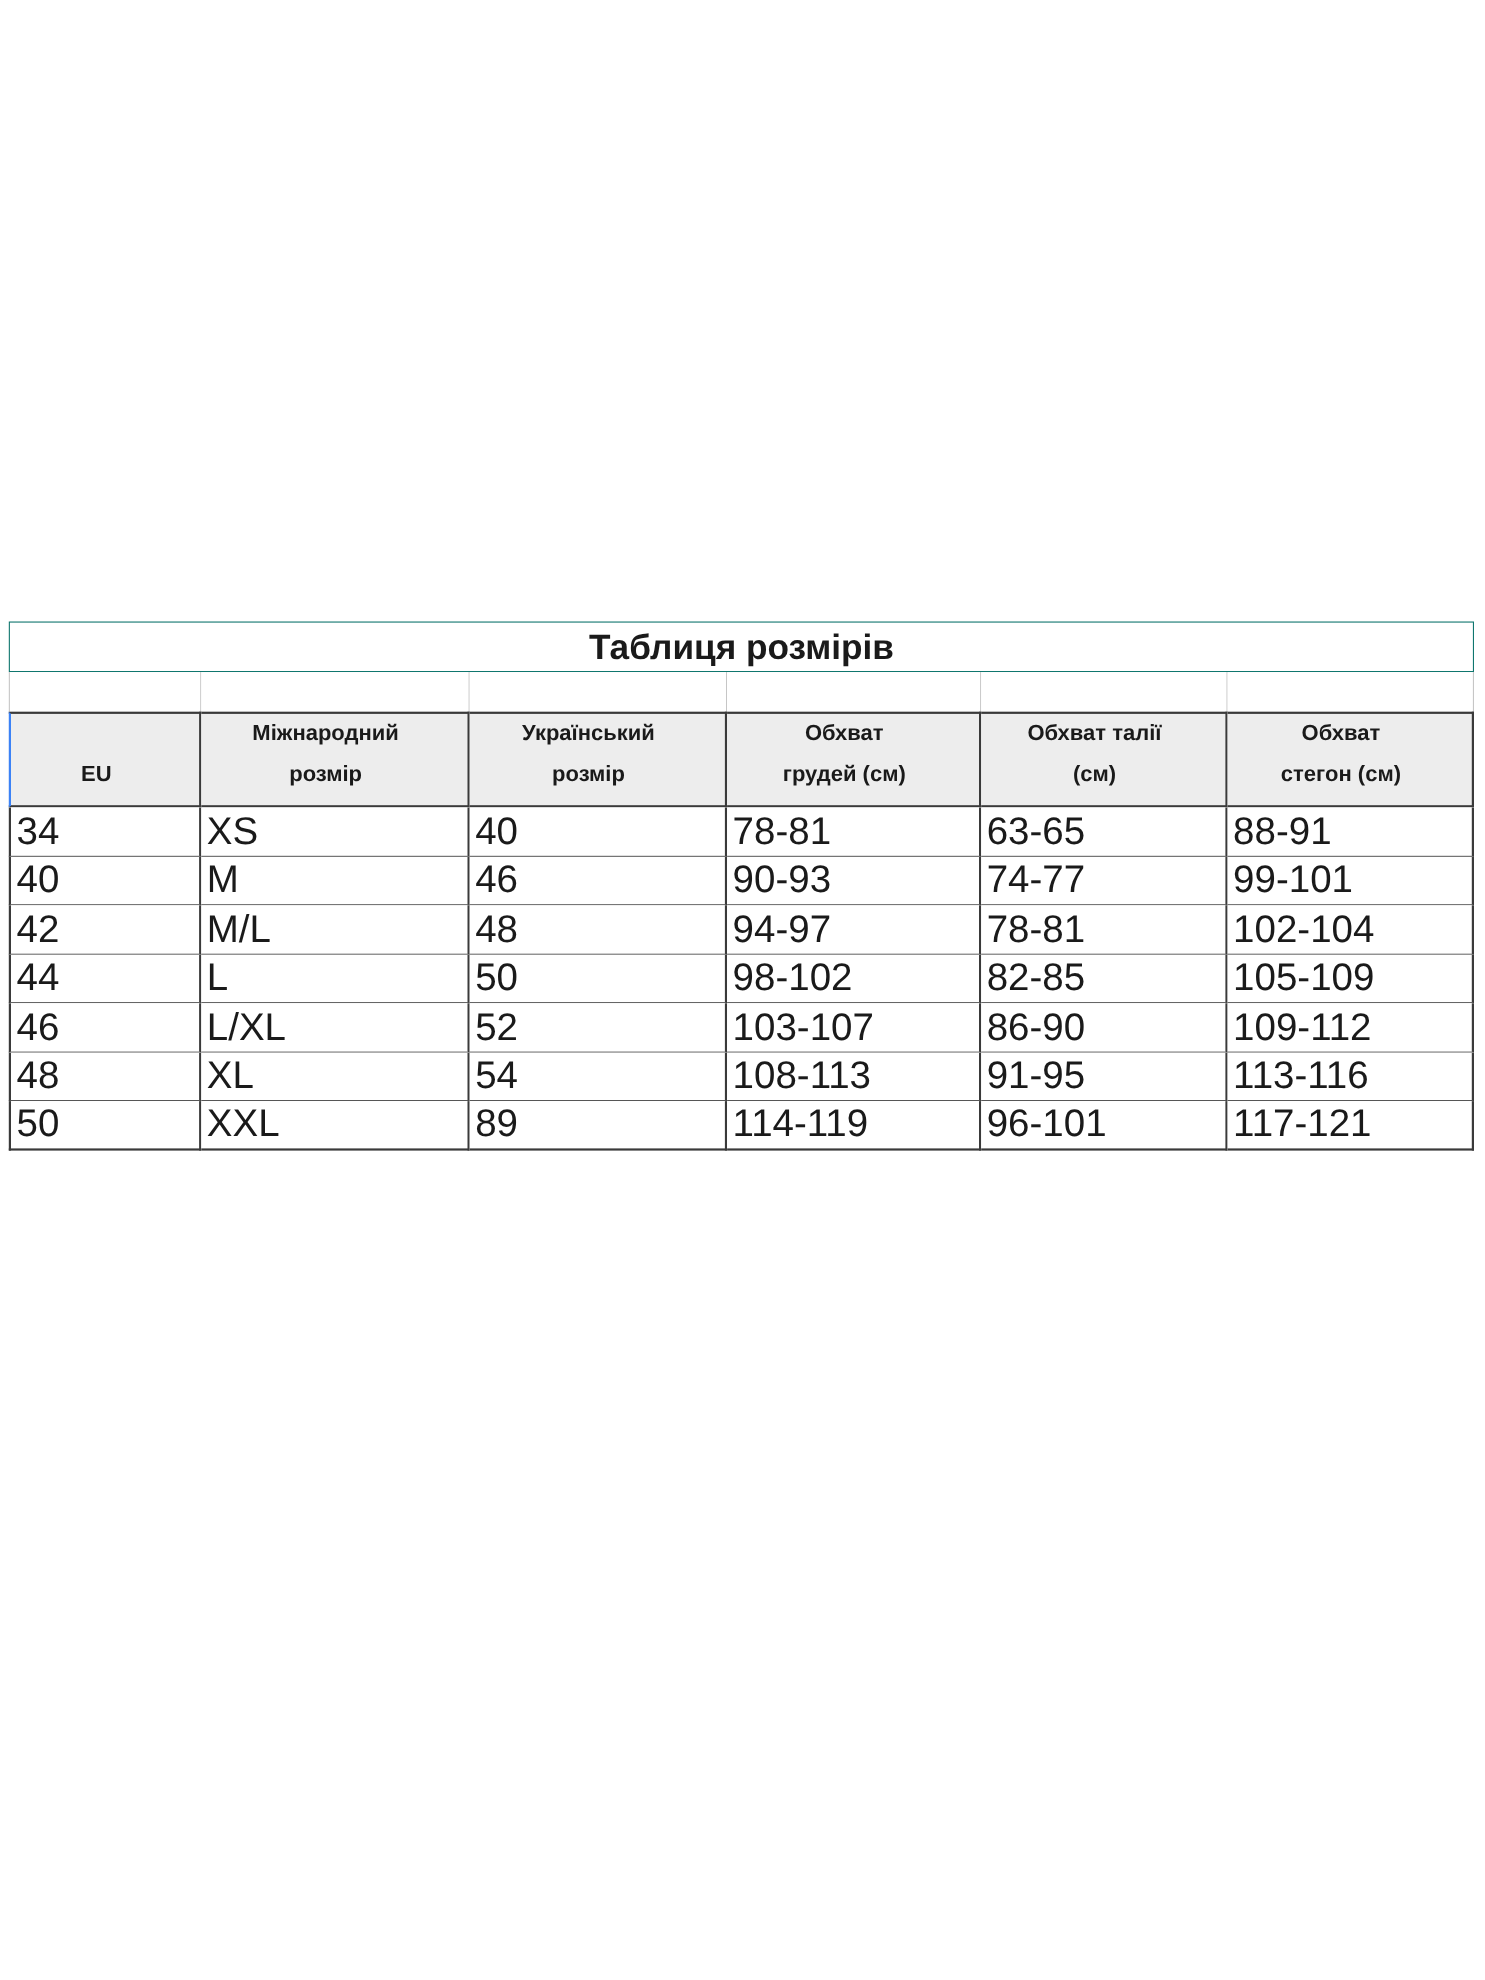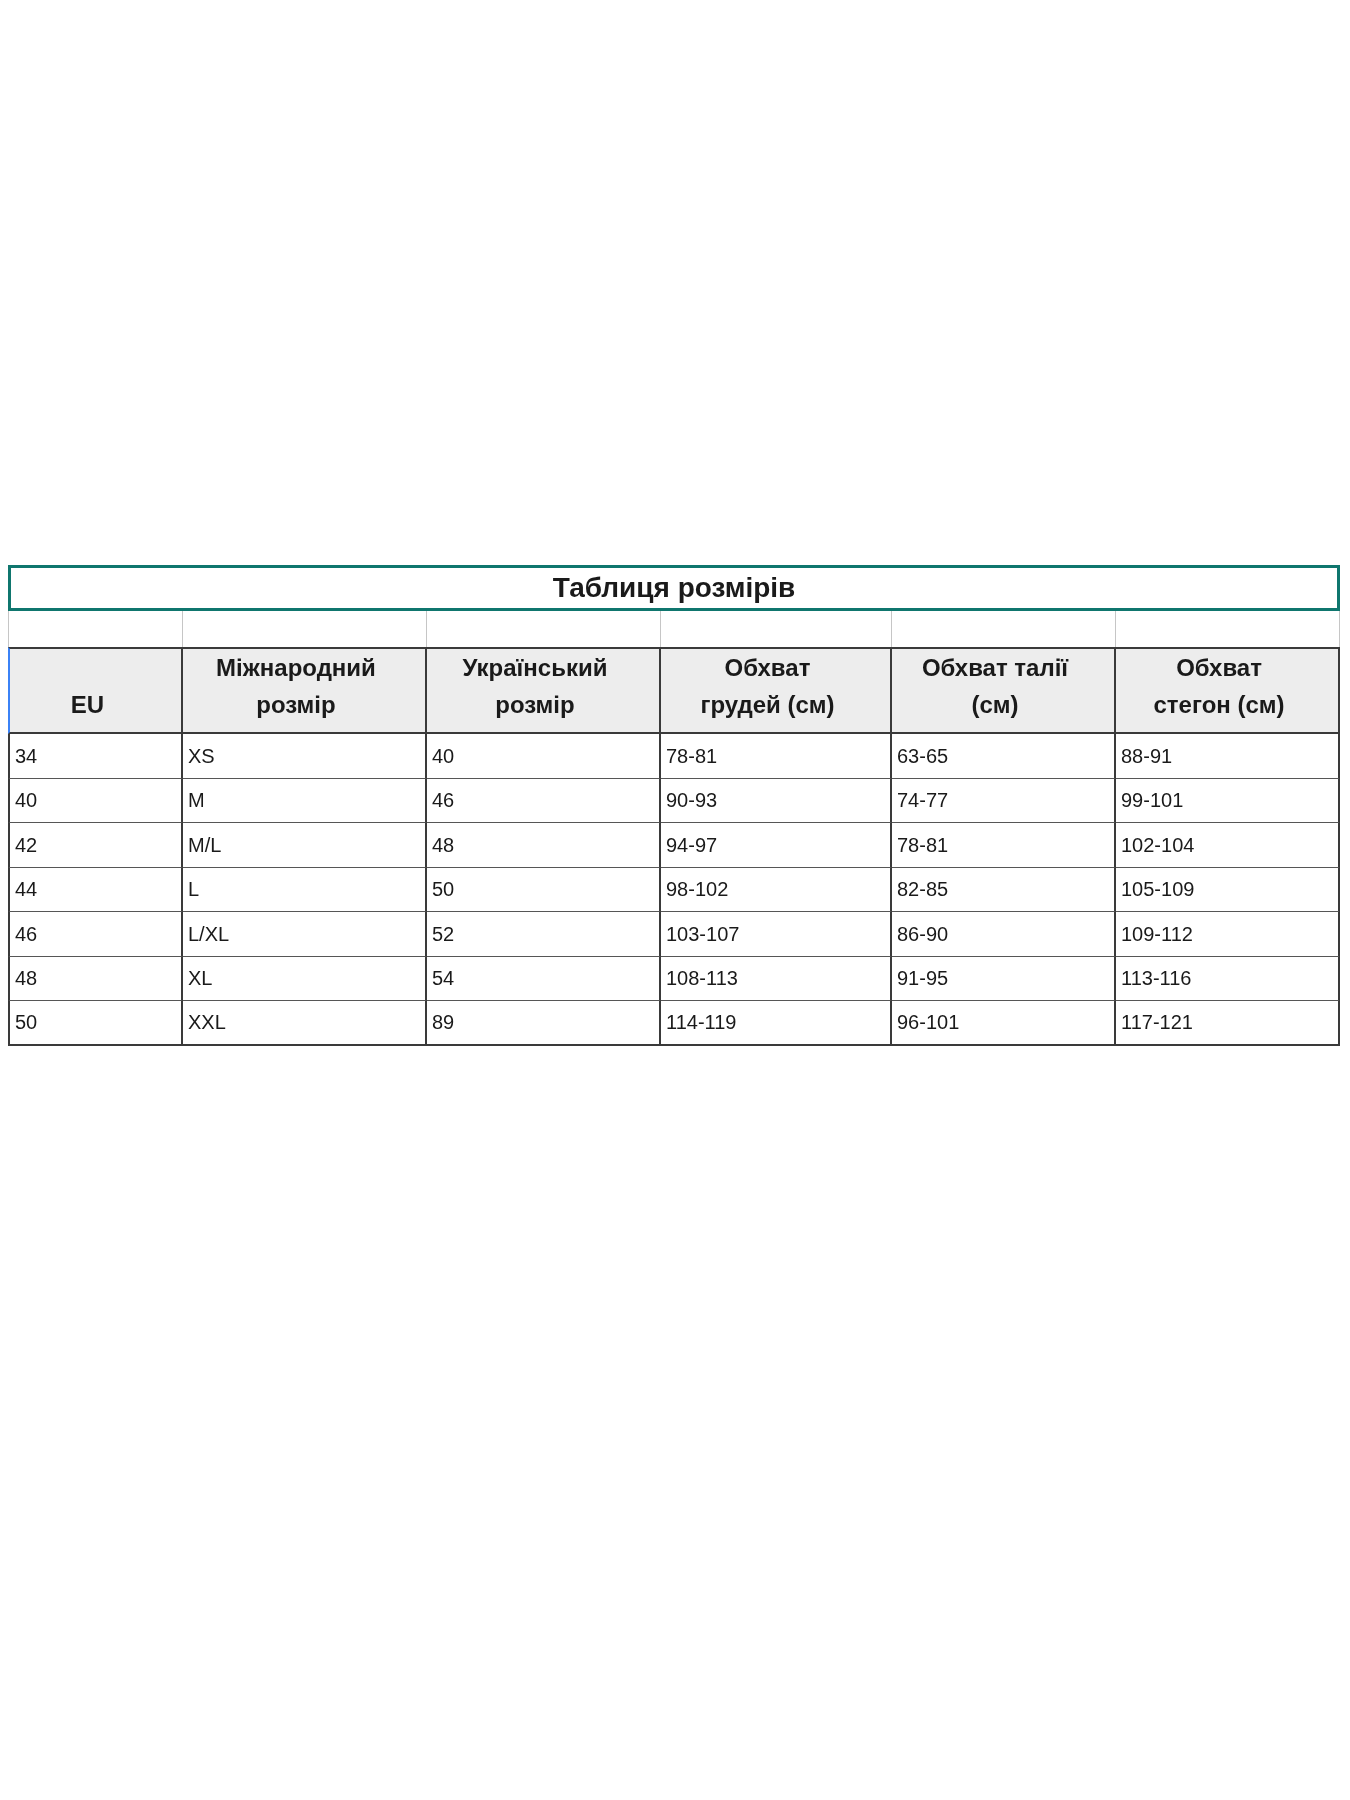--- a/index.html
+++ b/index.html
@@ -25,24 +25,24 @@
     border-collapse: separate;
     border-spacing: 0;
   }
   td {
     box-sizing: border-box;
     overflow: hidden;
   }
   
   td.title-cell {
     height: 46px;
-    border: 3px solid #0f766e;
+    border: 1px solid #0f766e;
     text-align: center;
     vertical-align: middle;
-    font-size: 28px;
+    font-size: 32px;
     font-weight: bold;
     line-height: 30px;
   }
   
   td.spacer-cell {
     height: 36px;
     background: #ffffff;
     border-right: 1px solid #c6c6c6;
   }
   td.spacer-cell.first {
@@ -50,38 +50,38 @@
   }
   
   td.head-cell {
     height: 83px;
     background: #ededed;
     border-top: 2px solid #3a3a3a;
     border-bottom: 2px solid #3a3a3a;
     border-right: 2px solid #3a3a3a;
     text-align: center;
     vertical-align: bottom;
-    font-size: 24px;
+    font-size: 20px;
     font-weight: bold;
     line-height: 37px;
     padding: 0 20px 9px 4px;
     white-space: pre-line;
   }
   td.head-cell.first {
     border-left: 2px solid #3b82f6;
   }
   
   td.data-cell {
     height: 44.5px;
     background: #ffffff;
     border-right: 2px solid #3a3a3a;
     border-bottom: 1px solid #565656;
     vertical-align: middle;
     text-align: left;
-    font-size: 20px;
+    font-size: 35px;
     line-height: 30px;
     padding: 0 4px 0 5px;
   }
   td.data-cell.first {
     border-left: 2px solid #3a3a3a;
   }
   tr.last-row td.data-cell {
     border-bottom: 2px solid #3a3a3a;
   }
 </style>

